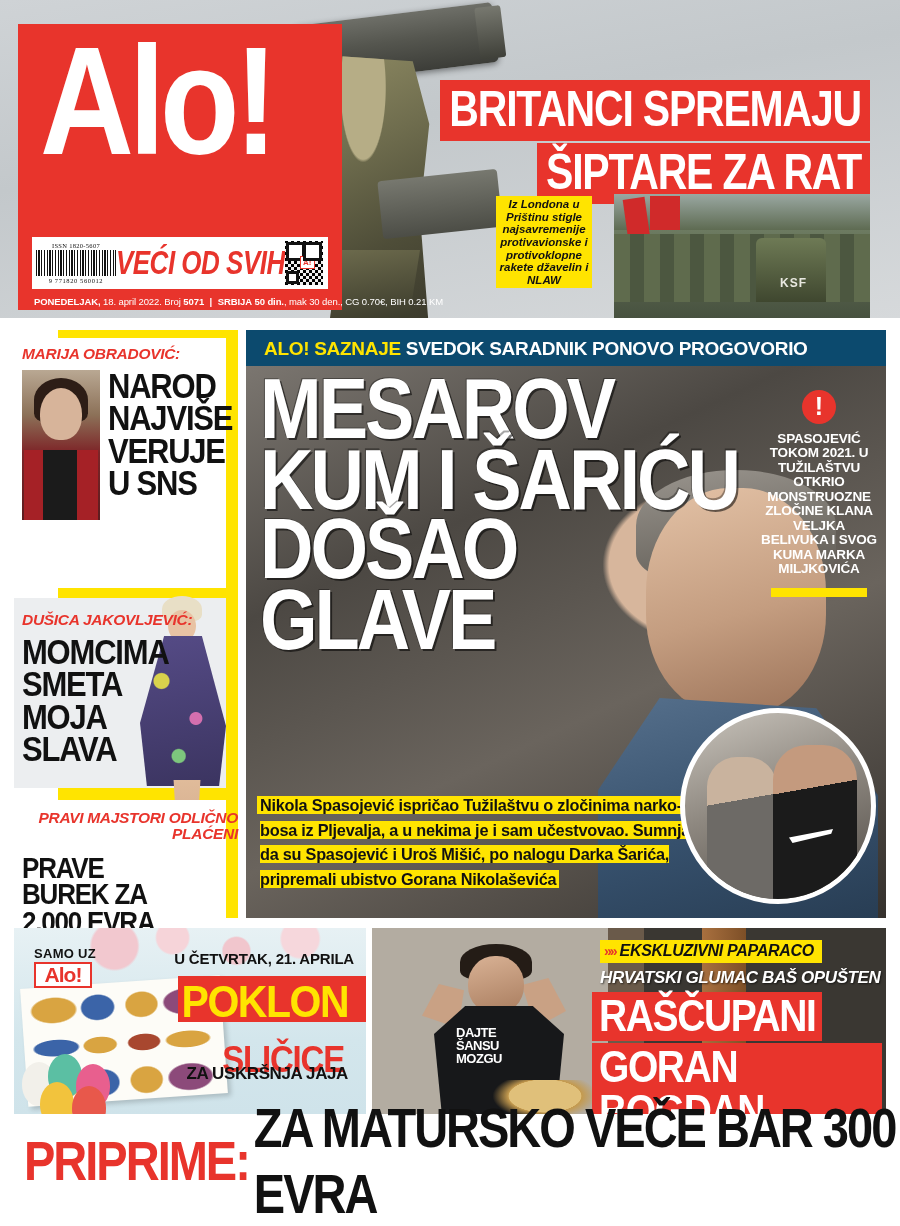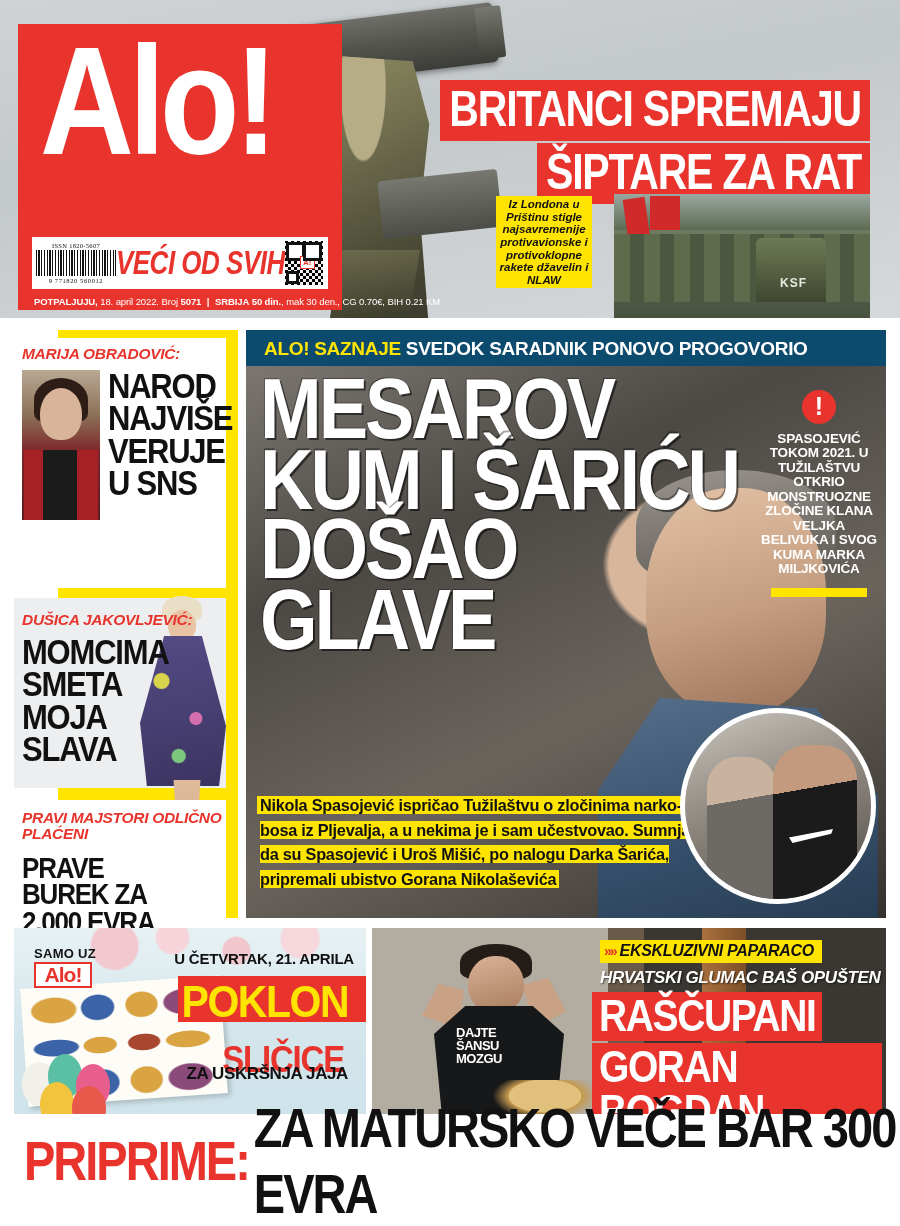--- a/index.html
+++ b/index.html
@@ -201,21 +201,21 @@
       radial-gradient(circle at 65% 55%, #d46fae 0 6%, transparent 7%),
       radial-gradient(circle at 45% 80%, #7dc77d 0 5%, transparent 6%),
       linear-gradient(170deg,#554b86,#3b3460);
     clip-path: polygon(28% 0,72% 0,100% 60%,92% 100%,8% 100%,0 58%);
   }
   .sb2-photo .legs{ position:absolute; left:40px; top:188px; width:42px;height:112px;
     background:linear-gradient(180deg,#e0bb9a,#c9a184); clip-path:polygon(18% 0,82% 0,66% 100%,34% 100%); }
   .sb2-photo .shoe{ position:absolute; left:46px; top:296px; width:34px;height:28px;
     background:#c8a587; clip-path:polygon(0 0,100% 0,74% 100%,10% 86%); }
 
-  .sb3-k{ position:absolute; left:8px; top:480px; }
+  .sb3-k{ position:absolute; left:8px; top:480px;text-align:right; }
   .sb3-head{ position:absolute; left:8px; top:524px; width:150px; }
 
   
   .main{ position:absolute; left:246px; top:330px; width:640px; height:588px;
     background:#0c4a6e; overflow:hidden; }
   .main-photo{
     position:absolute; left:0; top:36px; width:640px; height:552px;
     background:
       radial-gradient(ellipse at 72% 36%, #d7b69c 0 15%, transparent 16%),
       linear-gradient(155deg,#7b7670 0%,#4c4843 30%,#6a645d 60%,#35312d 100%);
@@ -424,21 +424,21 @@
           <div class="num">9  771820  560012</div>
         </div>
         <div class="veci">VEĆI OD SVIH</div>
         <div class="qr">
           <span class="qr-c"></span>
           <span class="qr-mid">A!</span>
         </div>
       </div>
 
       <div class="dateline">
-        <b>POTPALJUJU,</b>
+        <b>PONEDELJAK,</b>
         <span class="light">18. april 2022.</span>
         <span class="light">Broj</span>
         <b>5071</b>
         <span class="sep">|</span>
         <b>SRBIJA</b>
         <b>50 din.</b><span class="light">, mak 30 den., CG 0.70€, BIH 0.21 KM</span>
       </div>
     </div>
   </div>
 

